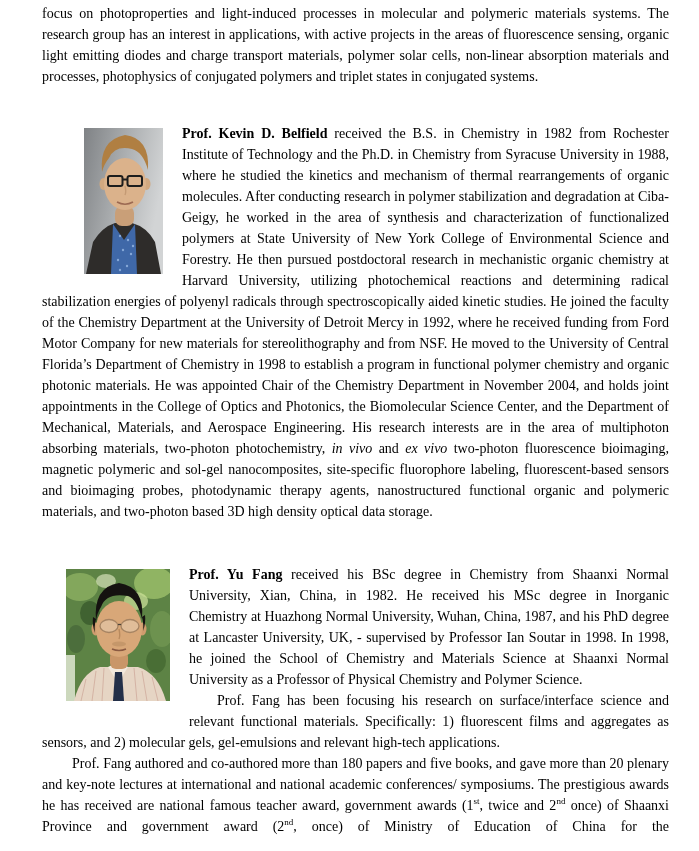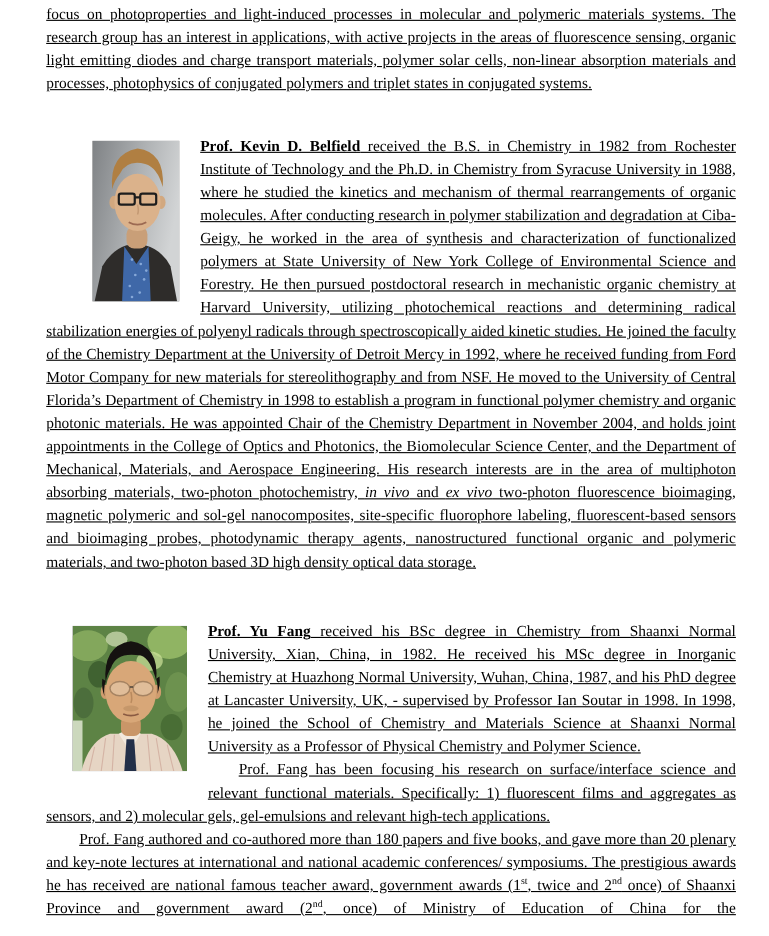--- a/index.html
+++ b/index.html
@@ -10,21 +10,20 @@
     font-family: "Liberation Serif", "DejaVu Serif", serif;
     font-size: 14px;
     line-height: 21px;
     color: #000000;
   }
   .page {
     box-sizing: border-box;
     width: 699px; height: 606px;
     padding: 3px 30px 0 42px;
     text-align: justify;
-    text-decoration: underline;
   }
   p { margin: 0; }
   .bio-belfield { margin-top: 36px; }
   .bio-fang { margin-top: 42px; }
   .photo-float {
     float: left;
     overflow: hidden;
     background: #888;
   }
   .photo-belfield {

